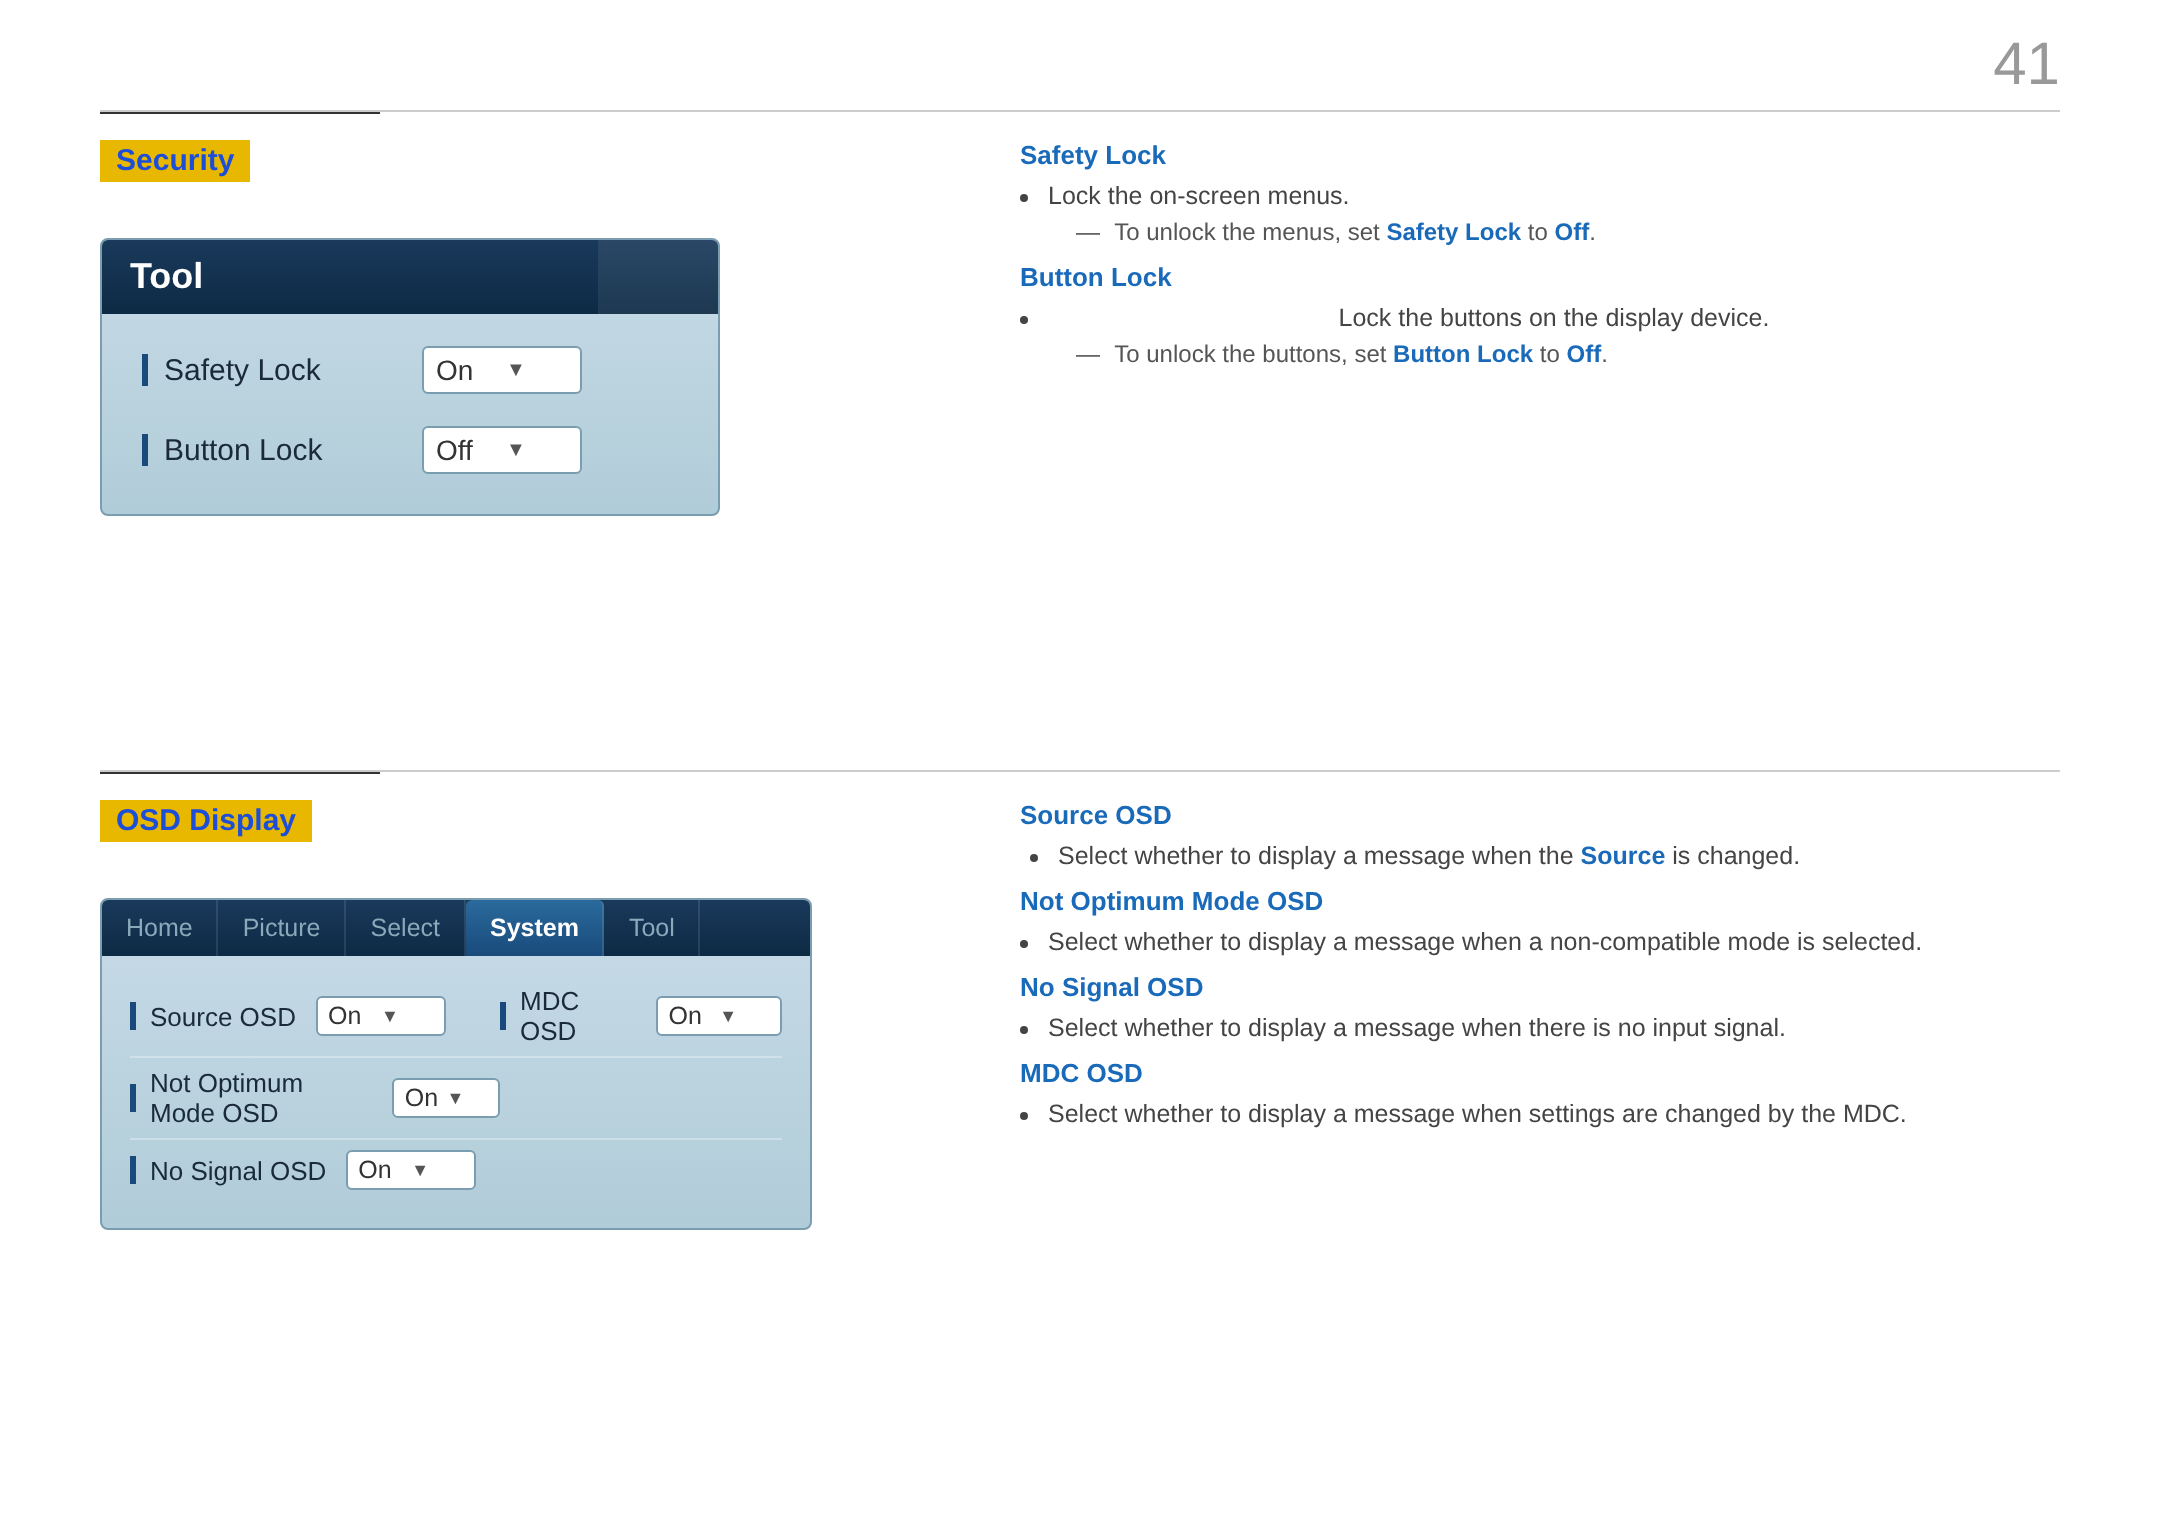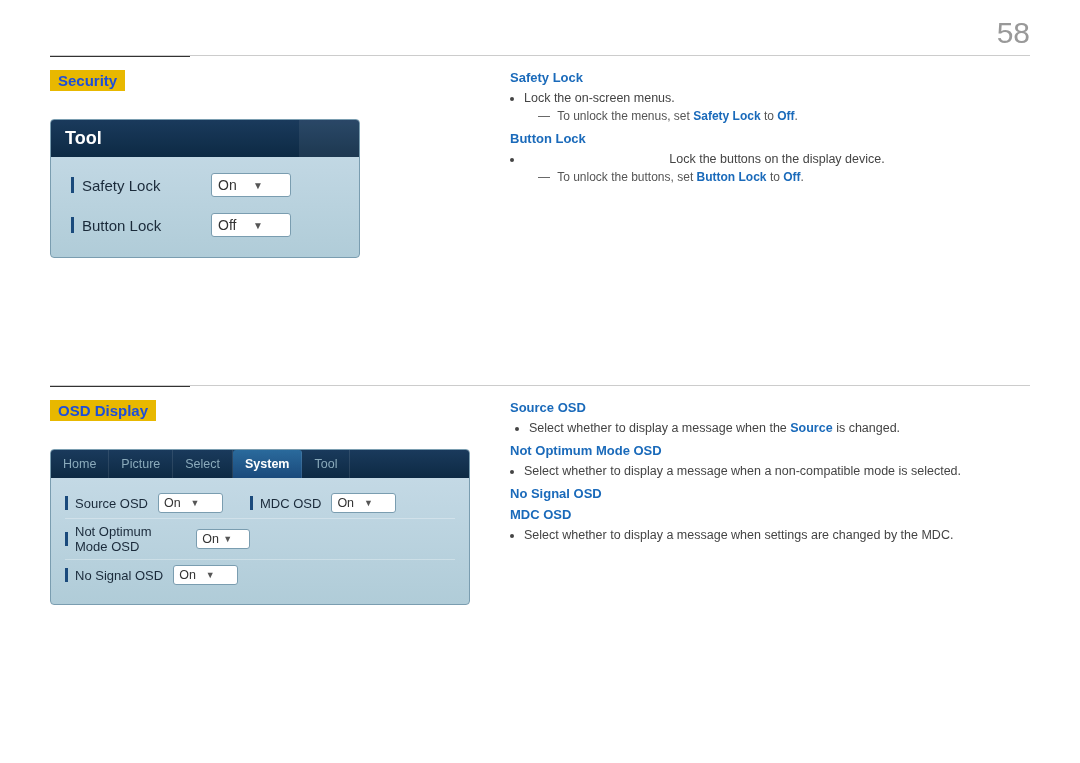--- a/index.html
+++ b/index.html
@@ -208,21 +208,21 @@
       top: 400px;
       left: 50px;
       width: 420px;
     }
 
     
     .osd-widget {
       background: linear-gradient(180deg, #c8dce8 0%, #b0ccd8 100%);
       border: 1px solid #7a9db0;
       border-radius: 4px;
-      width: 420px;
+      width: 356px;
     }
 
     .osd-nav {
       display: flex;
       background: linear-gradient(180deg, #1a3a5c 0%, #0d2a44 100%);
       border-radius: 3px 3px 0 0;
     }
 
     .osd-nav-item {
       color: #8aaabb;
@@ -452,25 +452,30 @@
     </ul>
 
     <div class="desc-section-title">Not Optimum Mode OSD</div>
     <ul style="list-style:none; margin:0; padding:0; margin-bottom:8px;">
       <li class="desc-bullet">
         <span>Select whether to display a message when a non-compatible mode is selected.</span>
       </li>
     </ul>
 
     <div class="desc-section-title">No Signal OSD</div>
+    <ul style="list-style:none; margin:0; padding:0; margin-bottom:8px;">
+      <li class="desc-bullet">
+        <span>Select whether to display a message when there is no input signal.</span>
+      </li>
+    </ul>
 
     <div class="desc-section-title">MDC OSD</div>
     <ul style="list-style:none; margin:0; padding:0;">
       <li class="desc-bullet">
         <span>Select whether to display a message when settings are changed by the MDC.</span>
       </li>
     </ul>
 
   </div>
 
-  <div class="page-number">58</div>
+  <div class="page-number">41</div>
 
 </div>
 
 </body></html>

